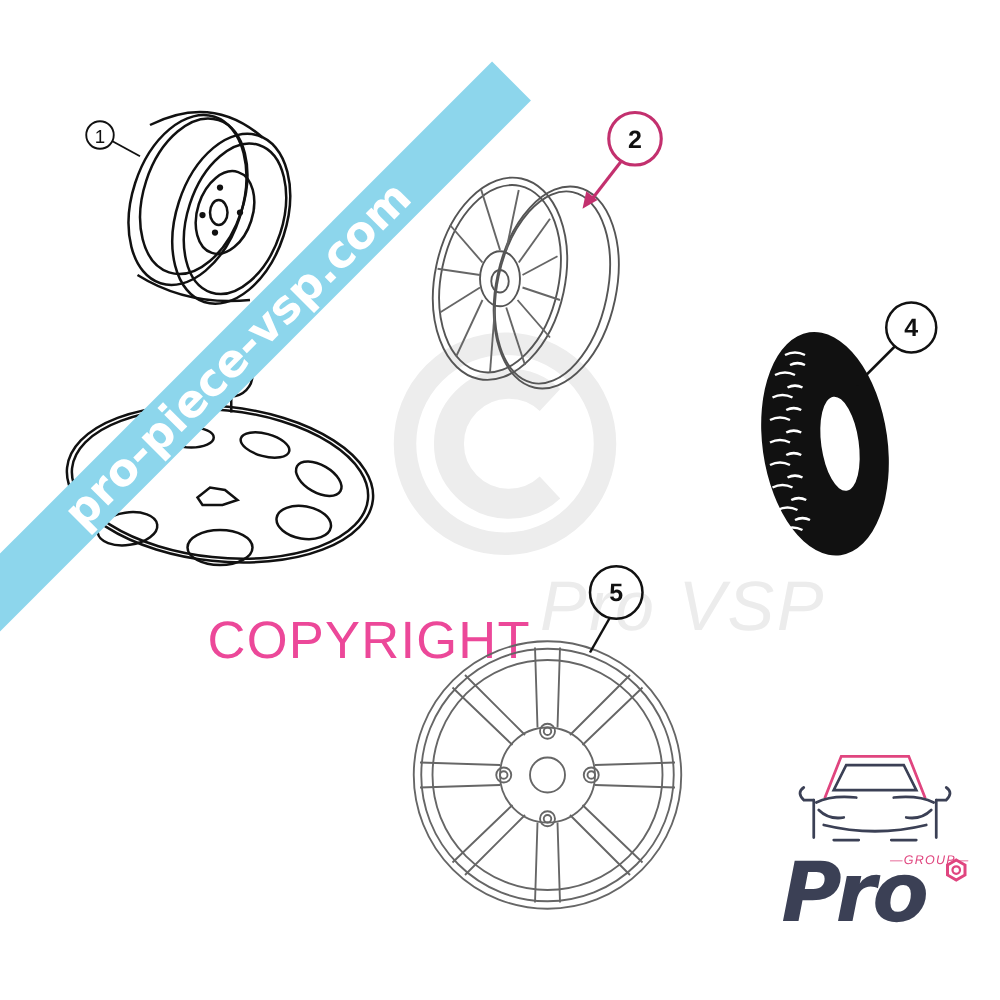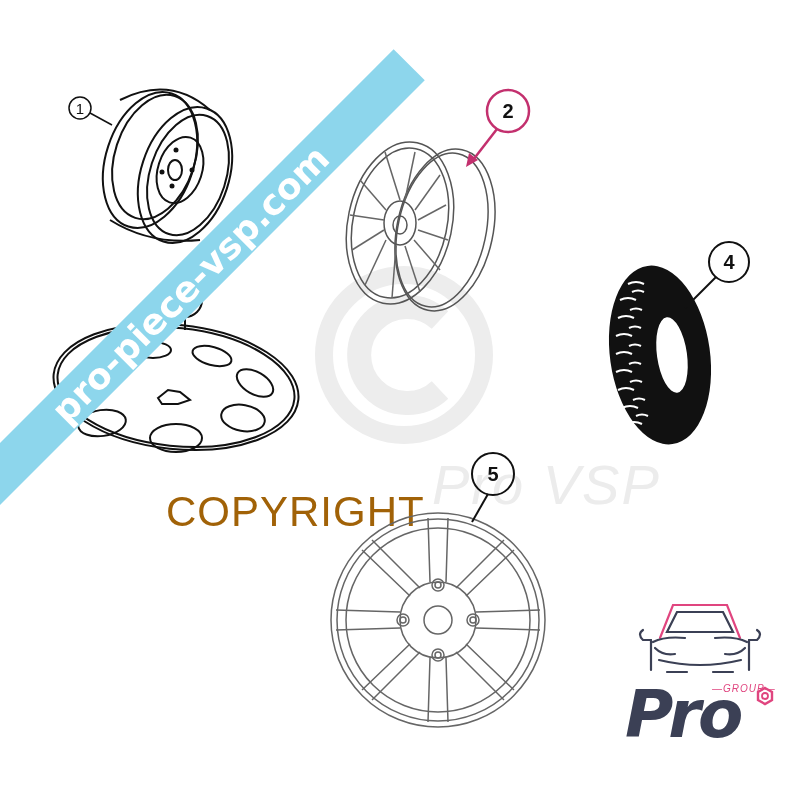--- a/index.html
+++ b/index.html
@@ -1,21 +1,21 @@
 <!DOCTYPE html>
 <html><head>
 <meta charset="utf-8">
 <style>
   html, body { margin:0; padding:0; background:#ffffff; }
   body { width:800px; height:800px; position:relative; overflow:hidden; font-family:"Liberation Sans", sans-serif; }
   .layer { position:absolute; left:0; top:0; width:800px; height:800px; }
   .callout-label { font-family:"Liberation Sans", sans-serif; font-weight:bold; }
   .copyright-text {
     position:absolute; left:166px; top:488px; font-size:42px; letter-spacing:1px;
-    color:#a16207; font-family:"Liberation Sans", sans-serif; white-space:nowrap;
+    color:#ec4899; font-family:"Liberation Sans", sans-serif; white-space:nowrap;
   }
   .copyright-brand {
     position:absolute; left:432px; top:452px; font-size:56px; font-style:italic;
     color:#ececec; font-family:"Liberation Sans", sans-serif; white-space:nowrap; letter-spacing:2px;
   }
   .banner {
     position:absolute; left:-120px; top:262px; width:620px; height:44px;
     background:#8dd6ec; transform:rotate(-45deg); transform-origin:center center;
     display:flex; align-items:center; justify-content:center;
   }

